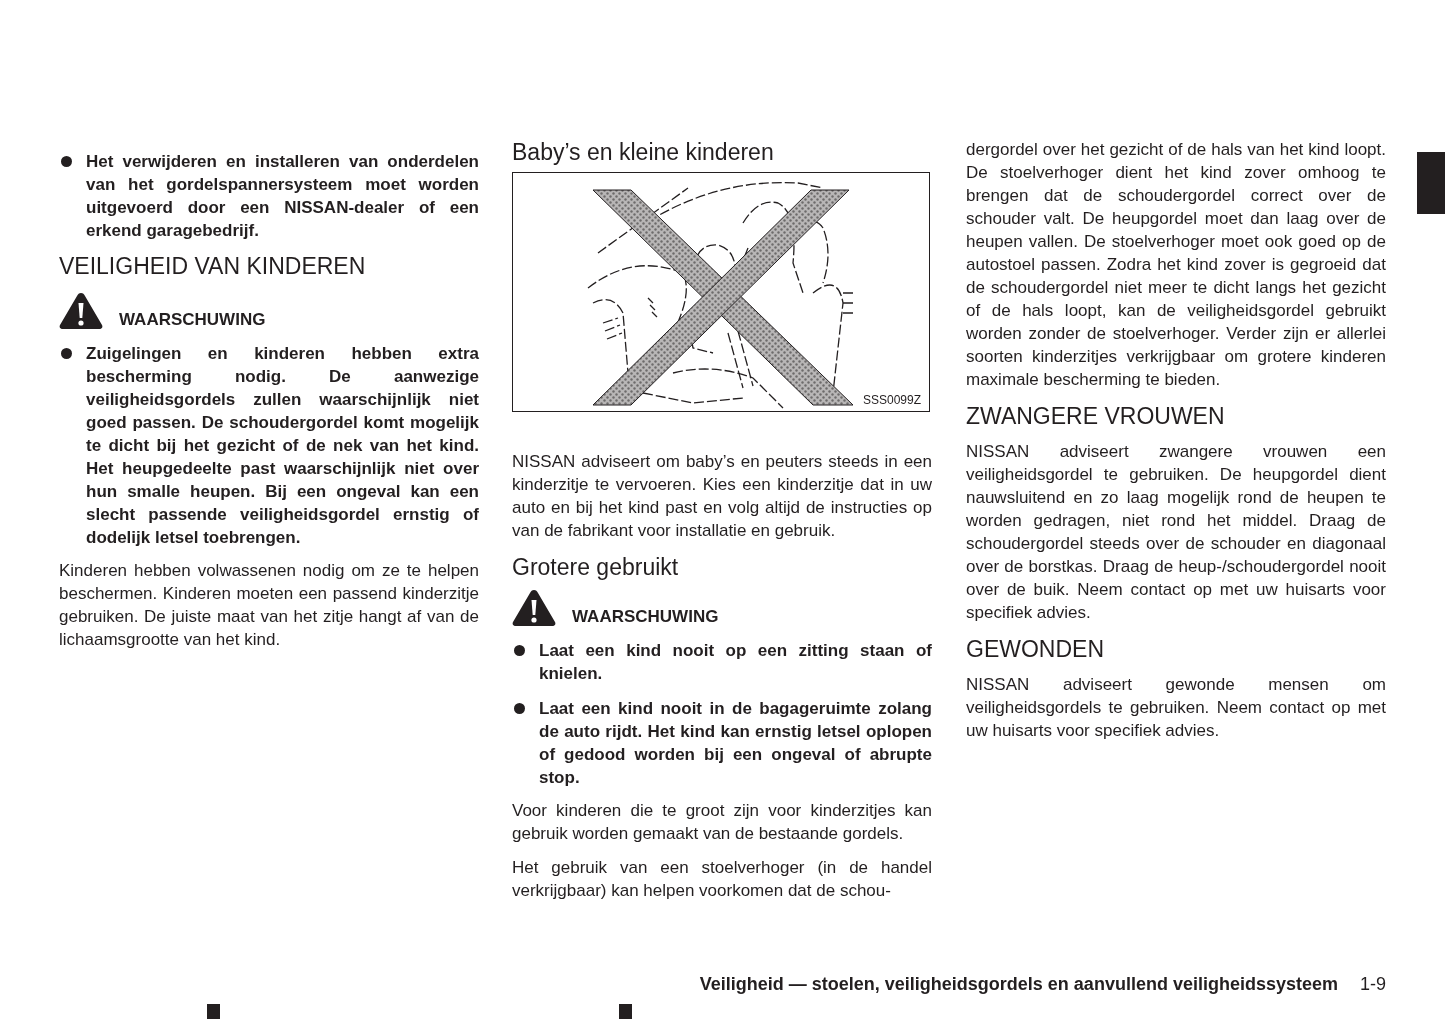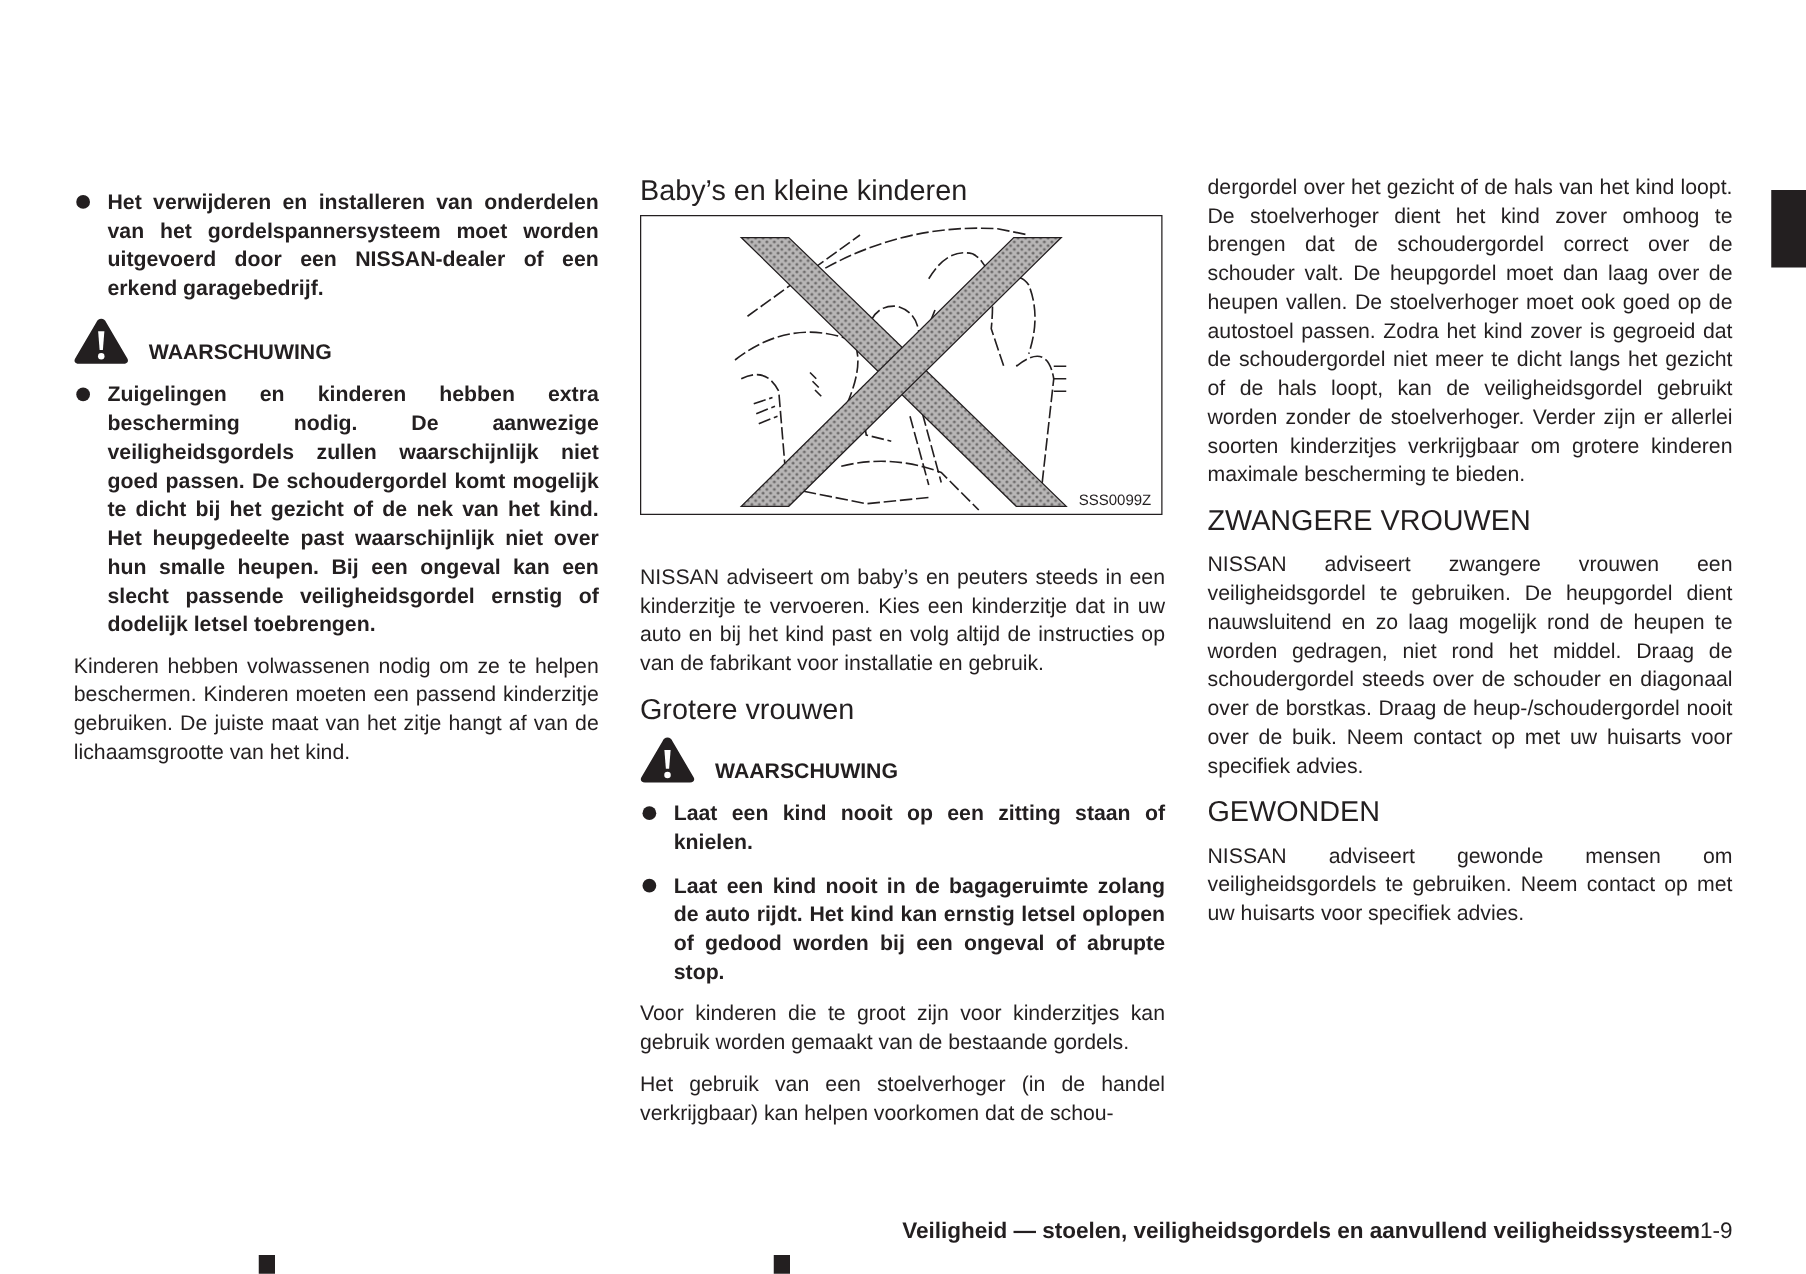--- a/index.html
+++ b/index.html
@@ -33,35 +33,36 @@
   .figure {
     position: relative; width: 418px; height: 240px; border: 1.5px solid #231f20; margin: 2px 0 38px 0;
     box-sizing: border-box;
     padding-left: 12px;
   }
   .figure svg { position: absolute; left: 0; top: 0; }
   .figure .code { position: absolute; right: 8px; bottom: 4px; font-size: 12px; }
   .tab-marker { position: absolute; left: 1417px; top: 152px; width: 28px; height: 62px; background: #231f20; }
   .footer {
     position: absolute; top: 972px; right: 59px; font-size: 18px; font-weight: bold; line-height: 24px;
-    display: flex; 
+    display: flex; gap: 22px;
   }
   .footer .page { font-weight: normal; }
   .crop-mark { position: absolute; top: 1004px; width: 13px; height: 15px; background: #231f20; }
 </style>
 </head>
 <body>
 
 <div class="col col1">
   <ul class="bullet-list">
     <li class="bullet-item">
       <span class="dot"></span>
       <span>Het verwijderen en installeren van onderdelen van het gordelspannersysteem moet worden uitgevoerd door een NISSAN-dealer of een erkend garagebedrijf.</span>
     </li>
   </ul>
+  <h2 class="h-upper">VEILIGHEID VAN KINDEREN</h2>
   <div class="warning">
     <svg viewBox="0 0 44 38">
       <path d="M22 1 C24 1 25 2 26 4 L43 33 C44 35 43 37 40 37 L4 37 C1 37 0 35 1 33 L18 4 C19 2 20 1 22 1 Z" fill="#231f20"></path>
       <path d="M19.5 11 L24.5 11 L23.3 26 L20.7 26 Z" fill="#fff"></path>
       <circle cx="22" cy="31" r="2.6" fill="#fff"></circle>
     </svg>
     <span class="label">WAARSCHUWING</span>
   </div>
   <ul class="bullet-list">
     <li class="bullet-item">
@@ -106,21 +107,21 @@
         <path d="M130 220 L180 230 L230 225"></path>
         <path d="M215 160 L230 215 M225 158 L240 213"></path>
       </g>
 
       <polygon points="80,25 118,25 340,240 300,240" fill="url(#hatch)" stroke="#231f20" stroke-width="1" transform="translate(0,-8)"></polygon>
       <polygon points="298,25 336,25 118,240 80,240" fill="url(#hatch)" stroke="#231f20" stroke-width="1" transform="translate(0,-8)"></polygon>
     </svg>
     <span class="code">SSS0099Z</span>
   </div>
   <p class="body-text">NISSAN adviseert om baby’s en peuters steeds in een kinderzitje te vervoeren. Kies een kinderzitje dat in uw auto en bij het kind past en volg altijd de instructies op van de fabrikant voor installatie en gebruik.</p>
-  <h3 class="h-sub">Grotere vrouwen</h3>
+  <h3 class="h-sub">Grotere gebruikt</h3>
   <div class="warning">
     <svg viewBox="0 0 44 38">
       <path d="M22 1 C24 1 25 2 26 4 L43 33 C44 35 43 37 40 37 L4 37 C1 37 0 35 1 33 L18 4 C19 2 20 1 22 1 Z" fill="#231f20"></path>
       <path d="M19.5 11 L24.5 11 L23.3 26 L20.7 26 Z" fill="#fff"></path>
       <circle cx="22" cy="31" r="2.6" fill="#fff"></circle>
     </svg>
     <span class="label">WAARSCHUWING</span>
   </div>
   <ul class="bullet-list">
     <li class="bullet-item">

